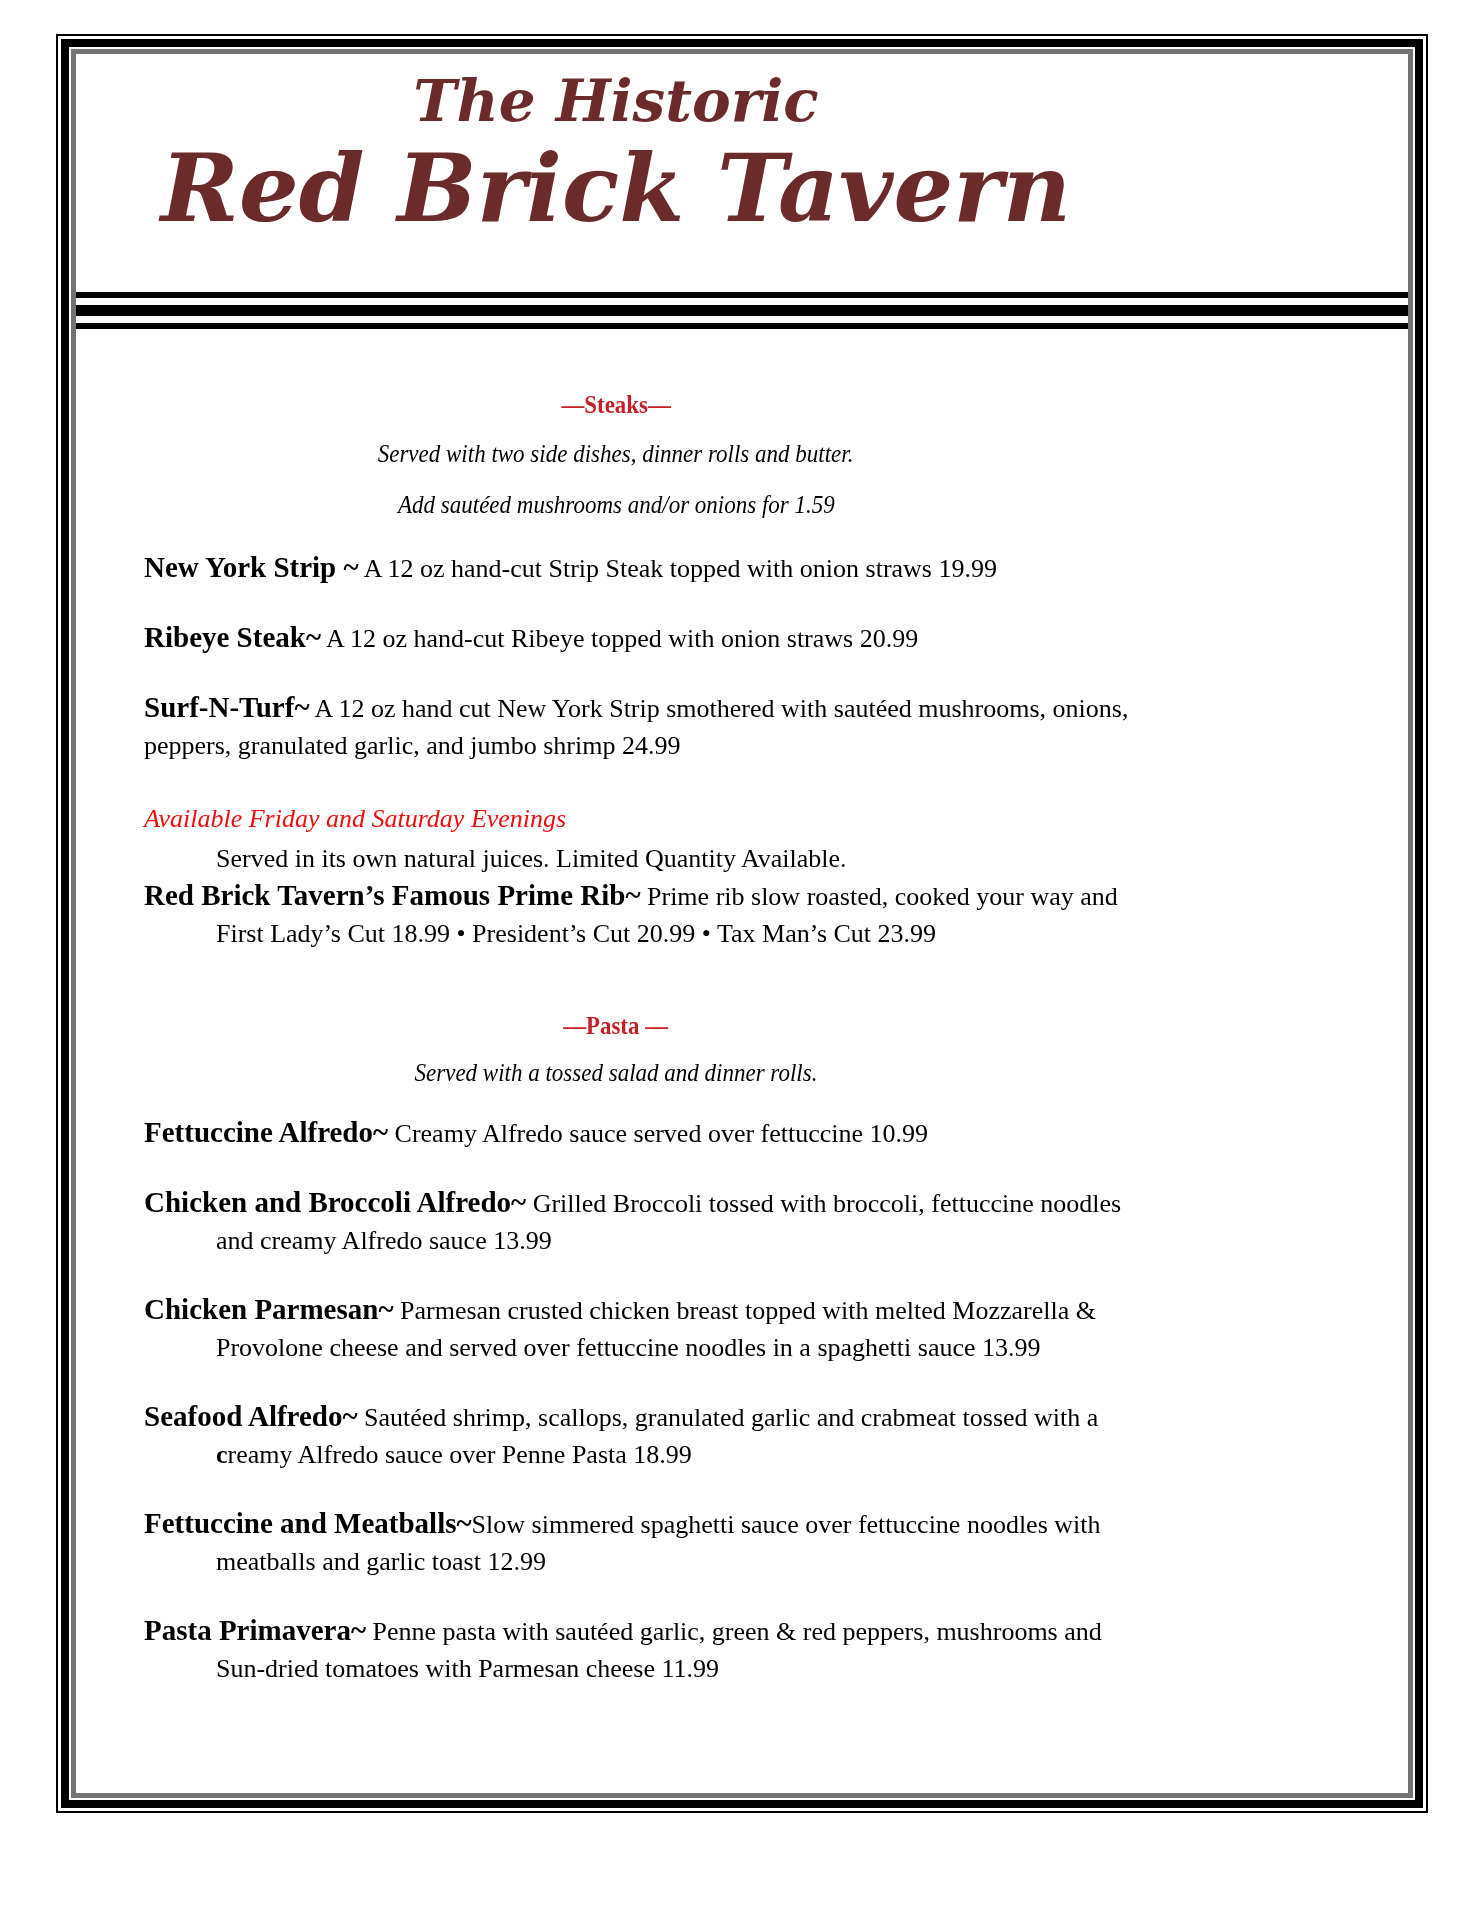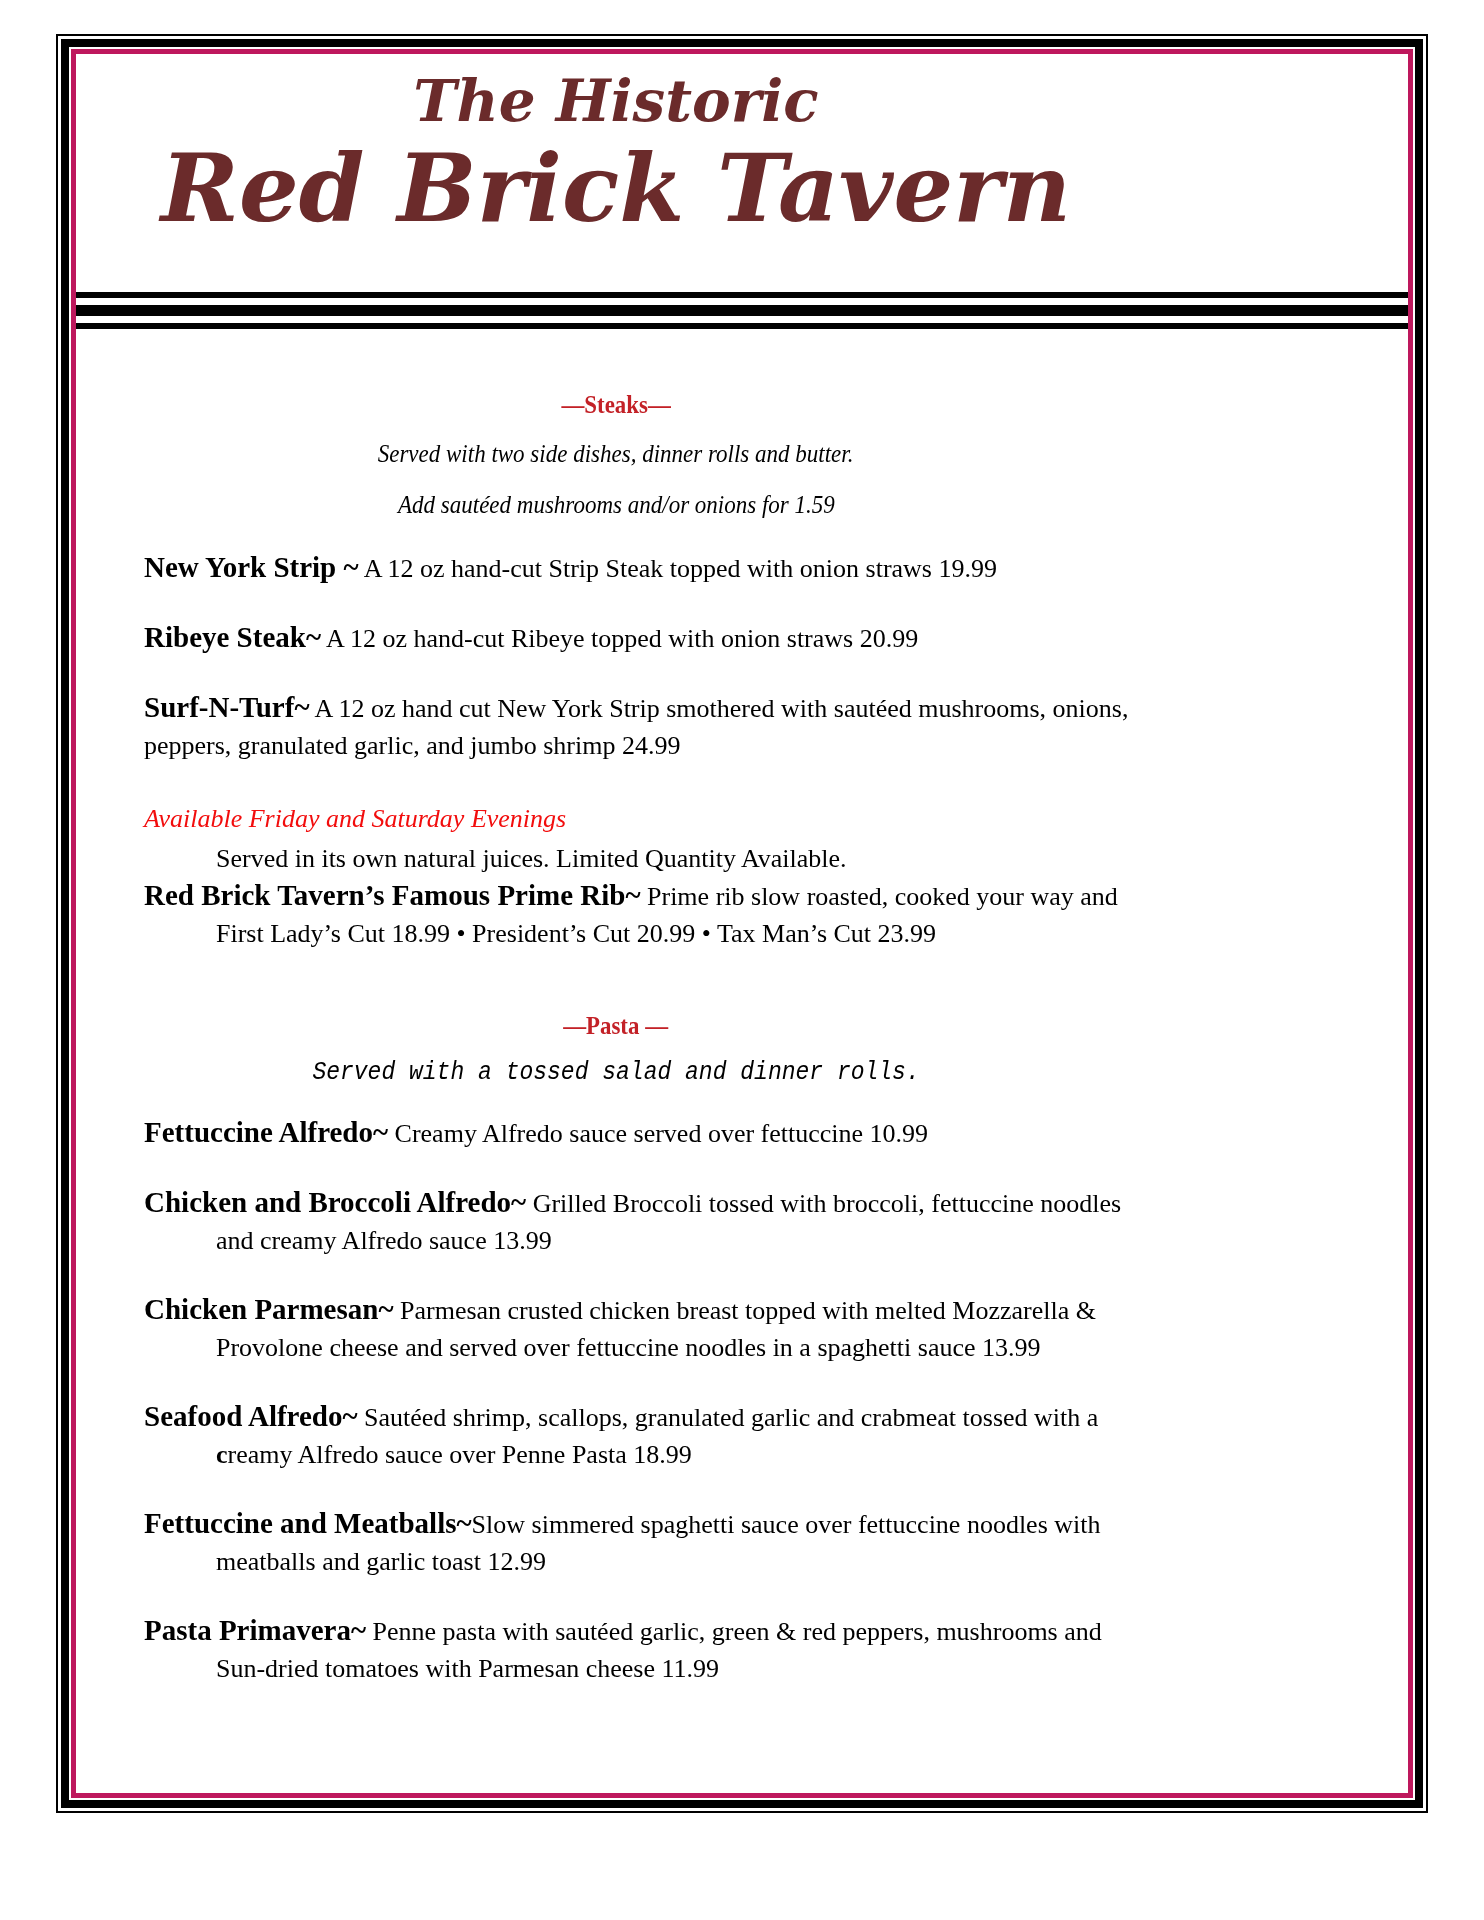--- a/index.html
+++ b/index.html
@@ -9,21 +9,21 @@
   }
   html,body{margin:0;padding:0;background:#ffffff;}
   .page{
     position:relative;width:1484px;height:1920px;background:#ffffff;
     font-family:"Liberation Serif", serif;color:#000;overflow:hidden;
   }
   
   .frame-outer{position:absolute;left:56px;top:34px;width:1372px;height:1779px;
     border:2px solid #000;box-sizing:border-box;}
   .frame-mid{position:absolute;top:3px;left:3px;right:3px;bottom:3px;border:8px solid #000;}
-  .frame-inner{position:absolute;top:2px;left:2px;right:2px;bottom:2px;border:5px solid #be185d;}
+  .frame-inner{position:absolute;top:2px;left:2px;right:2px;bottom:2px;border:5px solid #737373;}
   .content{position:absolute;inset:0;}
   .column{width:1080px;}
 
   .title-block{padding-top:14px;text-align:center;}
   .title1{
     font-family:"DejaVu Serif", serif;font-style:italic;font-weight:bold;
     font-size:58px;line-height:1.15;color:var(--maroon);
   }
   .title2{
     font-family:"DejaVu Serif", serif;font-style:italic;font-weight:bold;
@@ -53,21 +53,21 @@
   .iname{font-weight:bold;font-size:29px;text-align:center;}
   .cont{padding-left:72px;}
   .bold-c{font-weight:bold;}
 
   .notice{
     margin:38px 0 0 68px;color:var(--notice-red);font-style:italic;
     font-size:26px;line-height:34px;white-space:nowrap;
   }
   .prime-item{margin-top:4px;}
   .pasta-heading{margin-top:58px;}
-  .pasta-note{margin-top:16px;font-family:Liberation Mono, monospace;}
+  .pasta-note{margin-top:16px;}
   .pasta-first{margin-top:24px;}
 </style>
 </head>
 <body>
 
 <div class="page">
   <div class="frame-outer">
     <div class="frame-mid">
       <div class="frame-inner">
         <div class="content">

